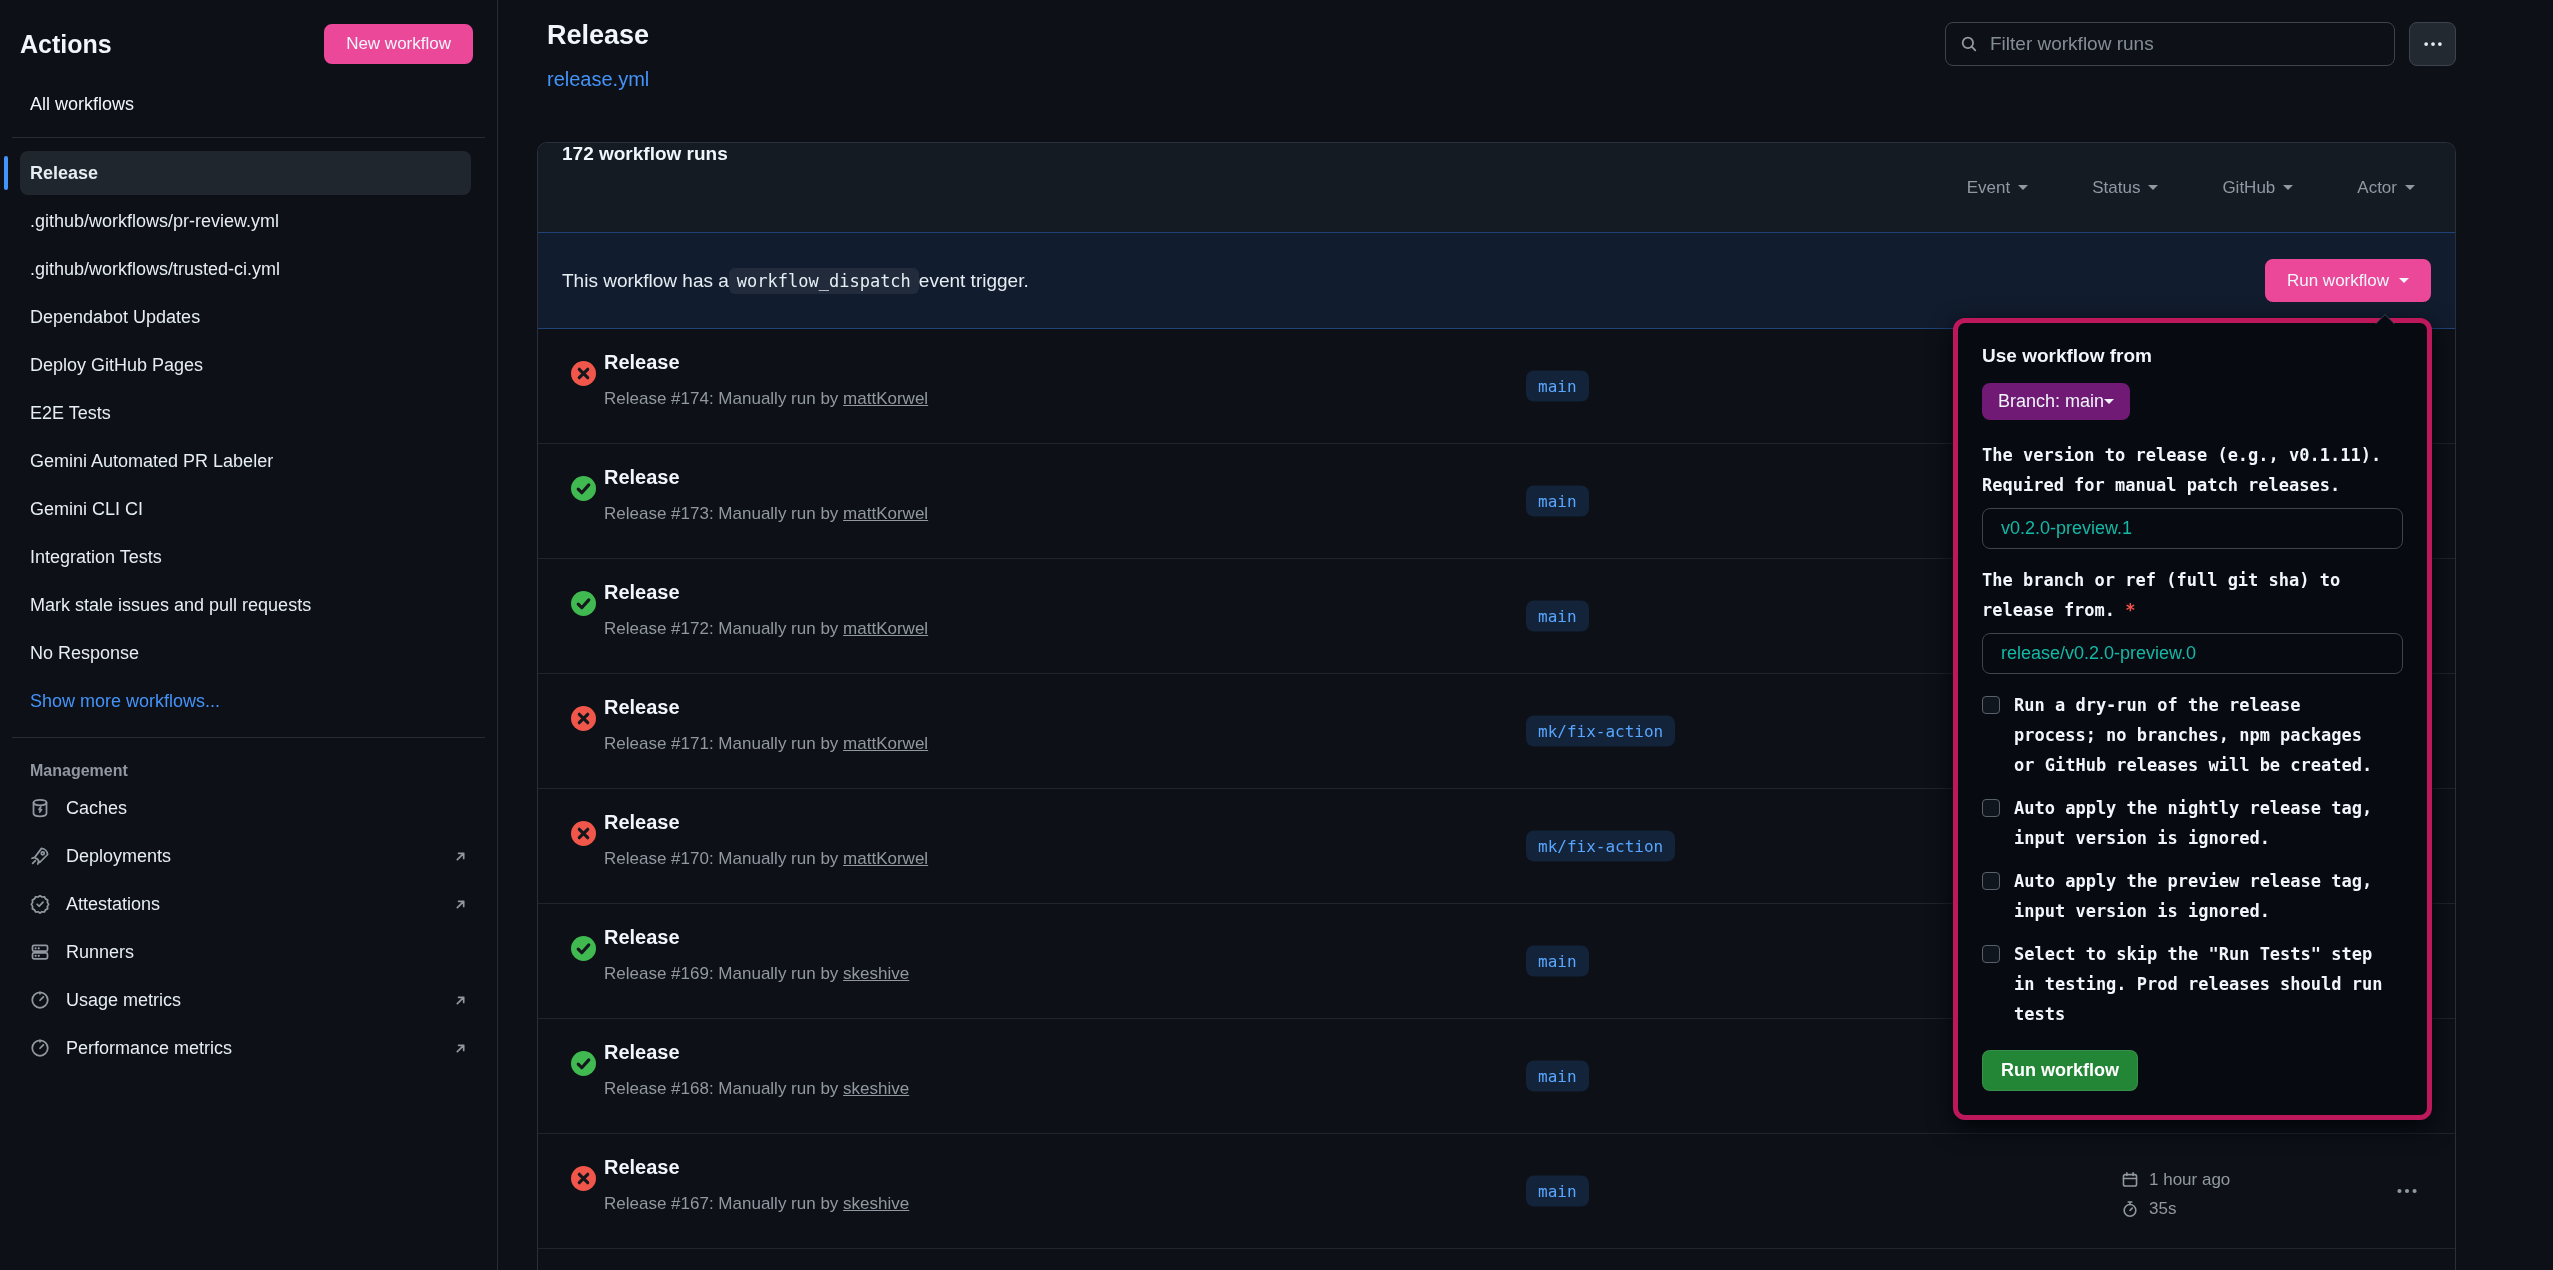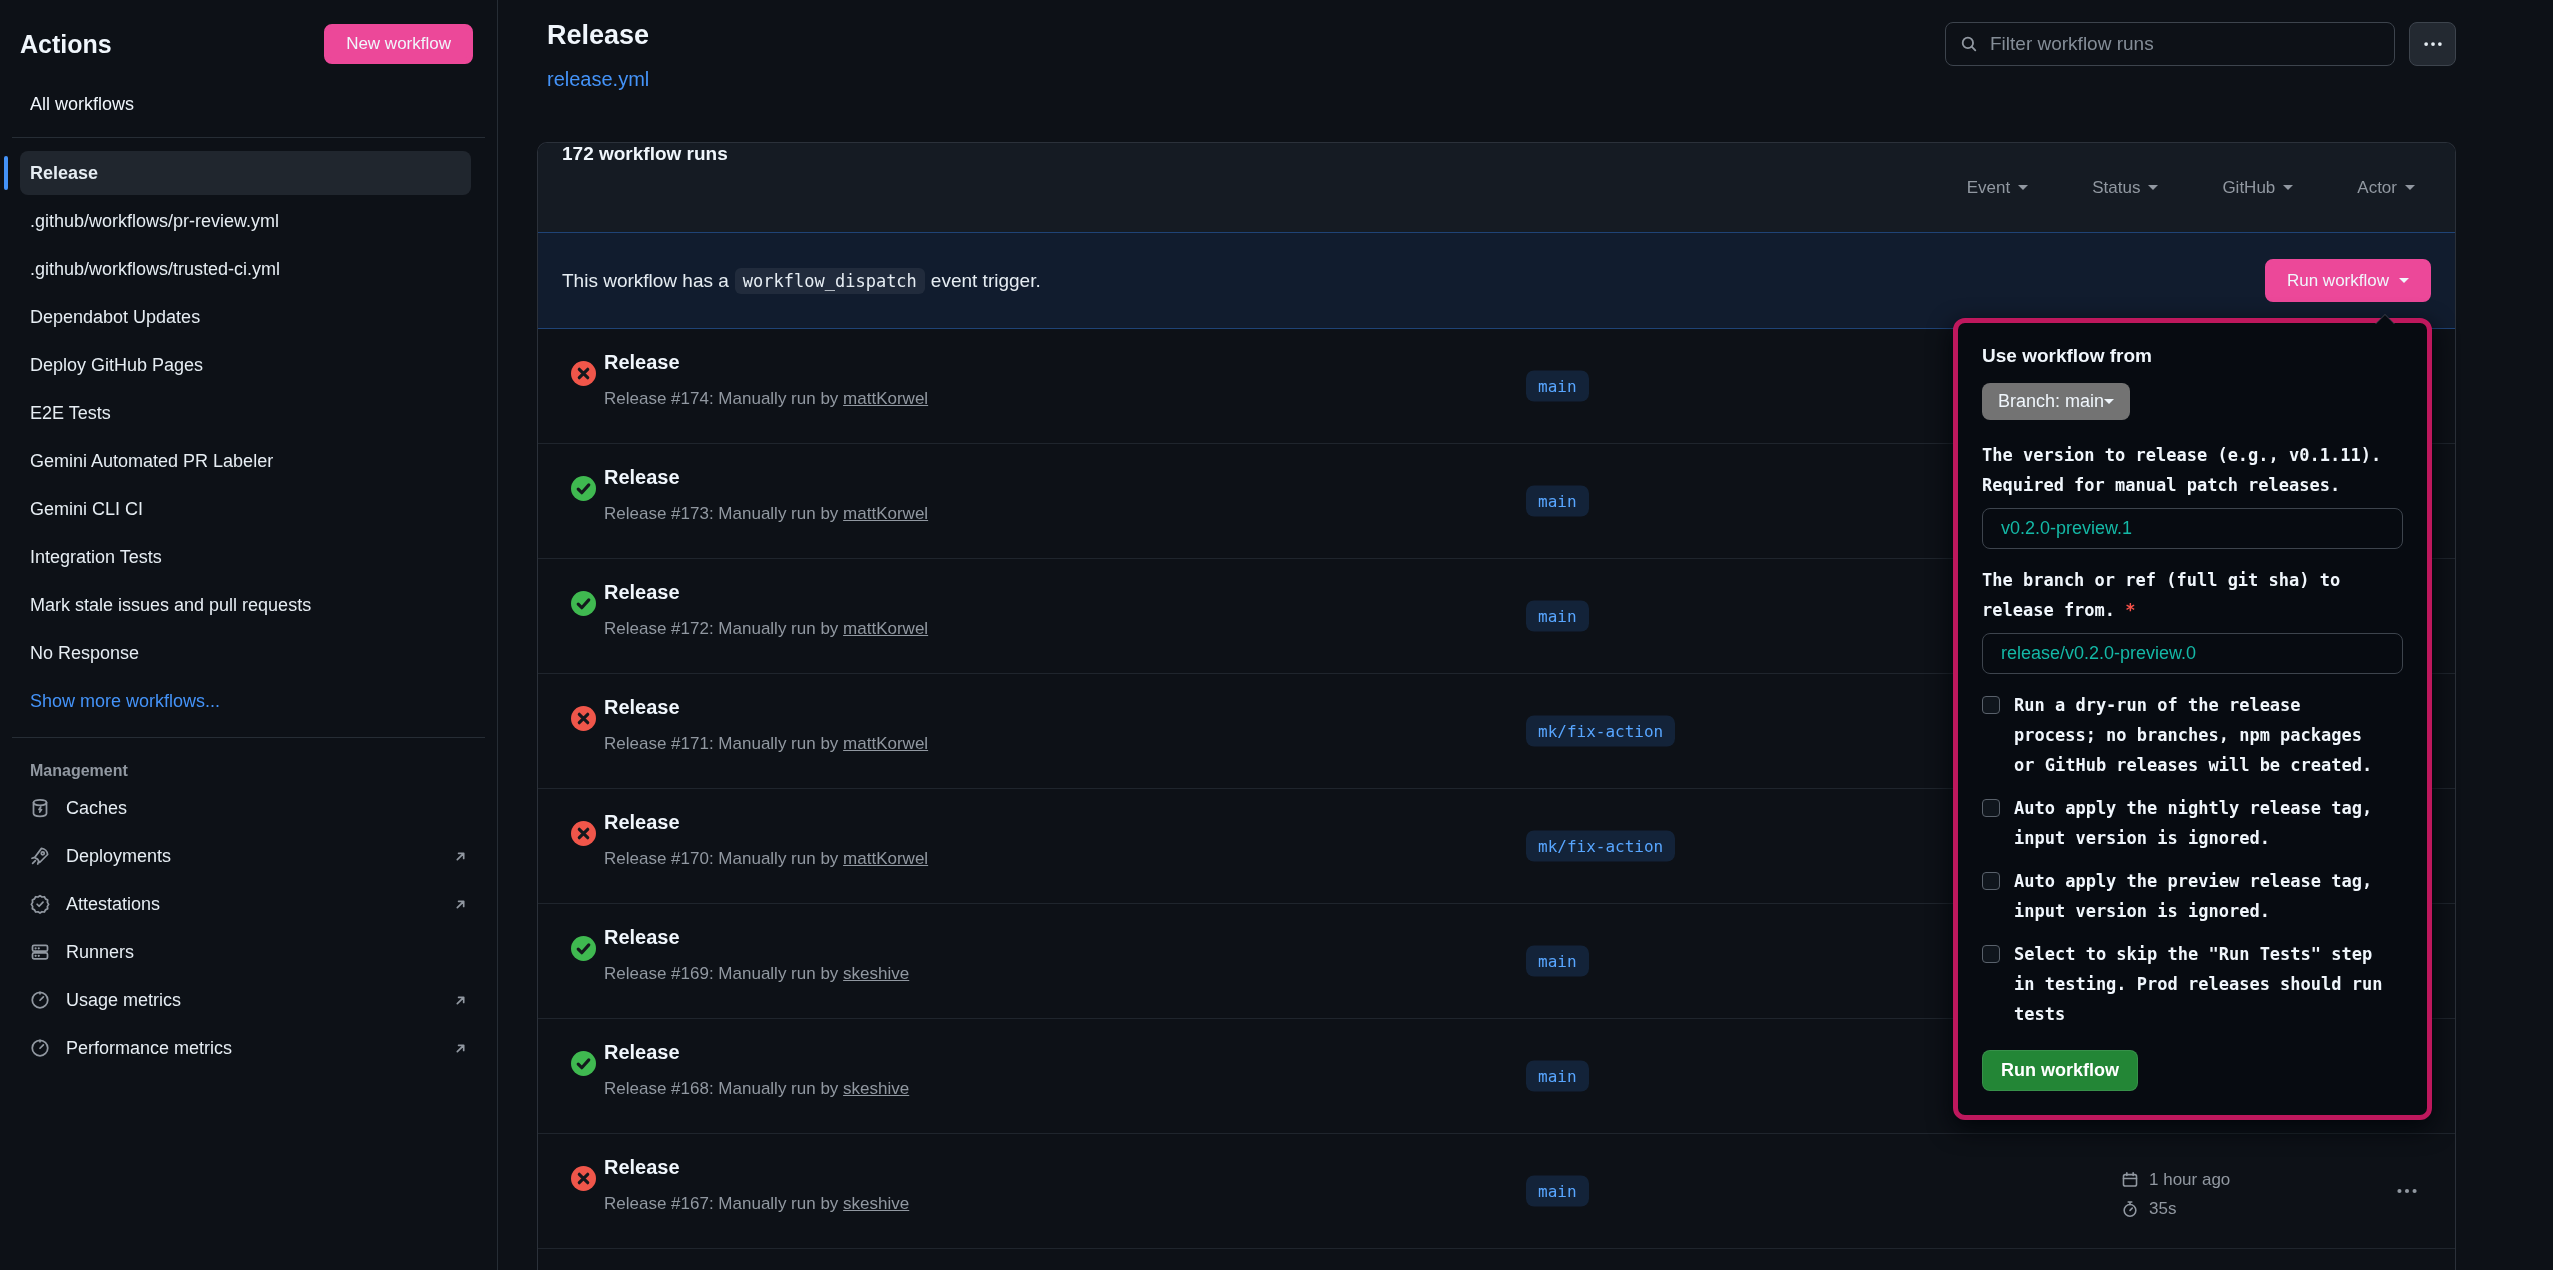--- a/index.html
+++ b/index.html
@@ -41,41 +41,41 @@
     border-radius:10px 10px 0 0;background:#0d1117;overflow:hidden;}
   .card-head{height:89px;background:#151b23;display:flex;padding:0 24px;}
   .count{font-size:19px;font-weight:700;}
   .filters{margin-left:auto;display:flex;gap:64px;padding-right:16px;}
   .filter{font-size:17px;color:#9198a1;display:flex;align-items:center;gap:8px;cursor:pointer;}
   .caret{width:0;height:0;border:5px solid transparent;border-top-color:currentColor;margin-top:5px;}
   .banner{height:97px;background:#111c2e;border-top:1px solid rgba(56,139,253,.35);border-bottom:1px solid rgba(56,139,253,.35);
     display:flex;align-items:center;padding:0 24px;}
   .banner-text{font-size:19px;color:#e6edf3;}
   .code-inline{font-family:"DejaVu Sans Mono",monospace;font-size:17px;background:rgba(110,118,129,.18);
-    padding:3px 8px;border-radius:6px;margin:0 6px;}
+    padding:3px 8px;border-radius:6px;margin:0 0;}
   .banner .btn-secondary{margin-left:auto;height:43px;font-size:17px;}
 
   .run-row{position:relative;height:115px;border-bottom:1px solid #1f252d;}
   .status{position:absolute;left:33px;top:32px;width:25px;height:25px;}
   .run-title{position:absolute;left:66px;top:22px;font-size:20px;font-weight:600;cursor:pointer;}
   .run-sub{position:absolute;left:66px;top:60px;font-size:17px;color:#9198a1;}
   .run-sub a{color:#9198a1;text-decoration:underline;}
   .badge{position:absolute;left:988px;top:50%;transform:translateY(-50%);font-family:"DejaVu Sans Mono",monospace;
     font-size:16px;color:#58a6ff;background:rgba(56,139,253,.15);padding:6px 12px;border-radius:8px;cursor:pointer;}
   .meta{position:absolute;left:1583px;top:36px;display:flex;flex-direction:column;gap:9px;font-size:17px;color:#9198a1;}
   .meta-line{display:flex;align-items:center;gap:10px;}
   .row-kebab{position:absolute;left:1858px;top:50%;transform:translateY(-50%);color:#9198a1;cursor:pointer;}
 
   
   .popup{position:absolute;left:1953px;top:318px;width:479px;background:#070b11;border:5px solid #be185d;border-radius:12px;
     box-shadow:0 8px 24px rgba(1,4,9,.9);padding:22px 24px 24px;z-index:5;}
   .popup::before{content:'';position:absolute;top:-19px;left:417px;border:10px solid transparent;border-bottom-color:#3a414a;}
   .popup::after{content:'';position:absolute;top:-17px;left:418px;border:9px solid transparent;border-bottom-color:#070b11;}
   .popup-h{font-size:19px;font-weight:600;margin:0 0 16px;}
-  .branch-chip{display:inline-flex;align-items:center;height:37px;padding:0 16px;background:#737373;
+  .branch-chip{display:inline-flex;align-items:center;height:37px;padding:0 16px;background:#701a75;
     border-radius:8px;font-size:18px;margin-bottom:20px;cursor:pointer;}
   .mono-label{font-family:"DejaVu Sans Mono",monospace;font-weight:700;font-size:17px;line-height:30px;margin-bottom:8px;max-width:431px;}
   .req{color:#f85149;}
   .text-input{width:100%;height:41px;background:transparent;border:1px solid #3d444d;border-radius:8px;color:#14b8a6;
     font-size:18px;padding:0 18px;margin-bottom:16px;font-family:"Liberation Sans",sans-serif;outline:none;}
   .cb-row{display:flex;gap:14px;margin-bottom:13px;cursor:pointer;}
   .checkbox{flex:none;width:18px;height:18px;border:1px solid #59616b;border-radius:4px;background:#10161d;margin-top:6px;}
   .cb-label{font-family:"DejaVu Sans Mono",monospace;font-weight:700;font-size:17px;line-height:30px;max-width:377px;}
   .btn-primary{margin-top:8px;height:41px;padding:0 18px;background:#238636;color:#fff;border:1px solid rgba(240,246,252,.1);
     border-radius:8px;font-size:18px;font-weight:600;font-family:inherit;cursor:pointer;}

